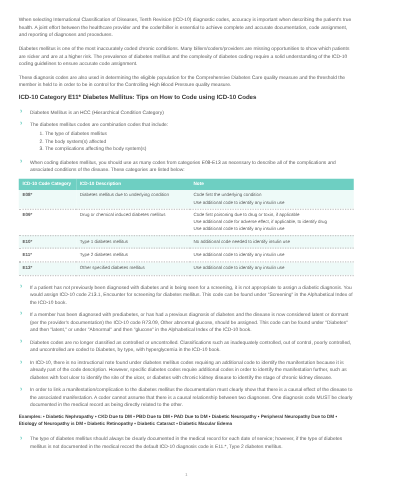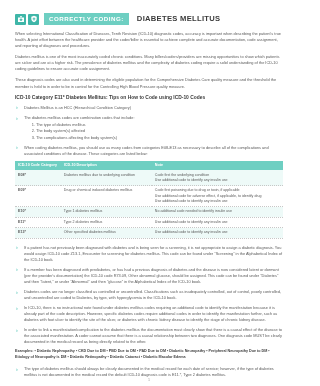--- a/index.html
+++ b/index.html
@@ -161,41 +161,20 @@
     text-align: center;
     font-size: 3.6px;
     color: #9a9a9a;
   }
 </style>
 </head>
 <body>
 
 <div class="page">
 
-  <div class="header">
-    <div class="logo-mark">
-      <span class="logo-box">
-        <svg width="8" height="8" viewBox="0 0 16 16">
-            <rect x="2" y="5" width="12" height="9" fill="#fff"></rect>
-            <rect x="6.7" y="7" width="2.6" height="5" fill="#3fb6a8"></rect>
-            <rect x="5" y="8.7" width="6" height="1.6" fill="#3fb6a8"></rect>
-            <rect x="6.5" y="2" width="3" height="2.4" fill="#fff"></rect>
-          </svg>
-      </span>
-      <span class="logo-box">
-        <svg width="8" height="8" viewBox="0 0 16 16">
-            <path d="M8 1.6 L13.4 3.6 V8.2 C13.4 11.4 10.9 13.6 8 14.4 C5.1 13.6 2.6 11.4 2.6 8.2 V3.6 Z" fill="#fff"></path>
-            <rect x="7.1" y="5" width="1.8" height="6" fill="#3fb6a8"></rect>
-            <rect x="5.3" y="6.8" width="5.4" height="1.8" fill="#3fb6a8"></rect>
-          </svg>
-      </span>
-    </div>
-    <div class="cc-banner">CORRECTLY CODING:</div>
-    <div class="cc-title">DIABETES MELLITUS</div>
-  </div>
 
   <p class="para">When selecting International Classification of Diseases, Tenth Revision (ICD-10) diagnostic codes, accuracy is important when describing the patient's true health. A joint effort between the healthcare provider and the coder/biller is essential to achieve complete and accurate documentation, code assignment, and reporting of diagnoses and procedures.</p>
   <p class="para">Diabetes mellitus is one of the most inaccurately coded chronic conditions. Many billers/coders/providers are missing opportunities to show which patients are sicker and are at a higher risk. The prevalence of diabetes mellitus and the complexity of diabetes coding require a solid understanding of the ICD-10 coding guidelines to ensure accurate code assignment.</p>
   <p class="para">These diagnosis codes are also used in determining the eligible population for the Comprehensive Diabetes Care quality measure and the threshold the member is held to in order to be in control for the Controlling High Blood Pressure quality measure.</p>
 
   <h2 class="section-heading">ICD-10 Category E11* Diabetes Mellitus: Tips on How to Code using ICD-10 Codes</h2>
 
   <ul class="bullets">
     <li>
       <span>Diabetes Mellitus is an HCC (Hierarchical Condition Category)</span>

